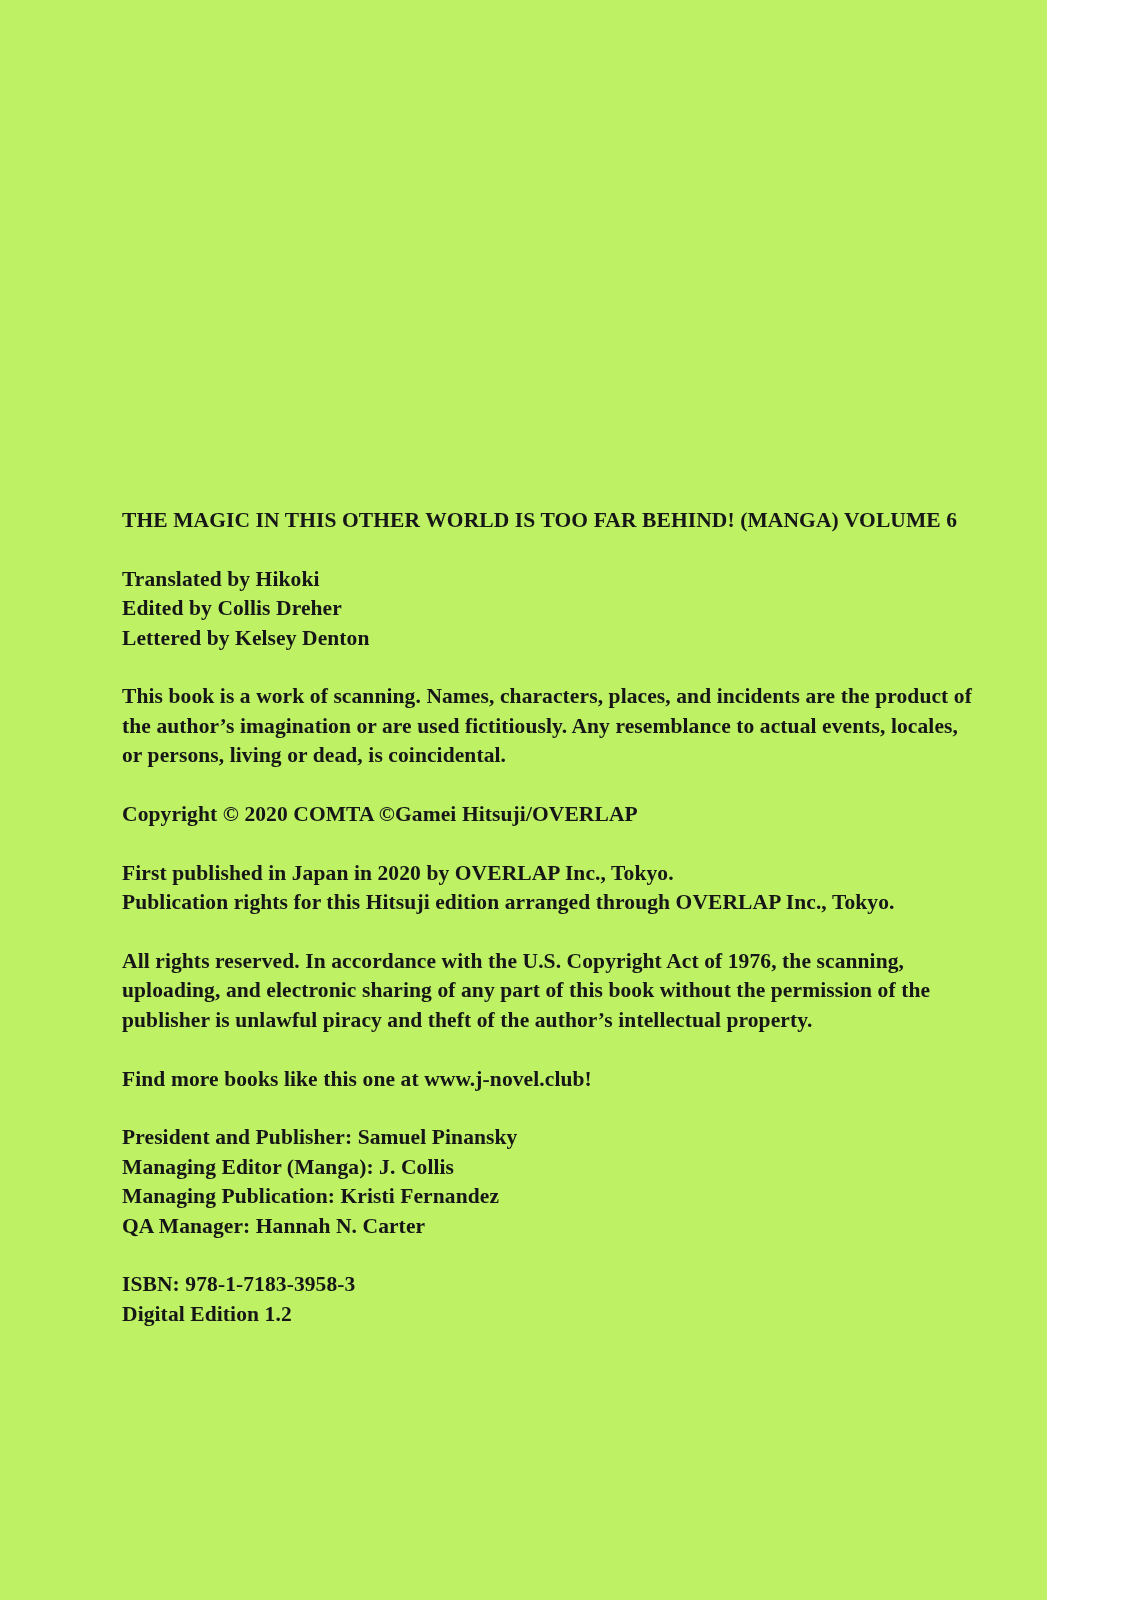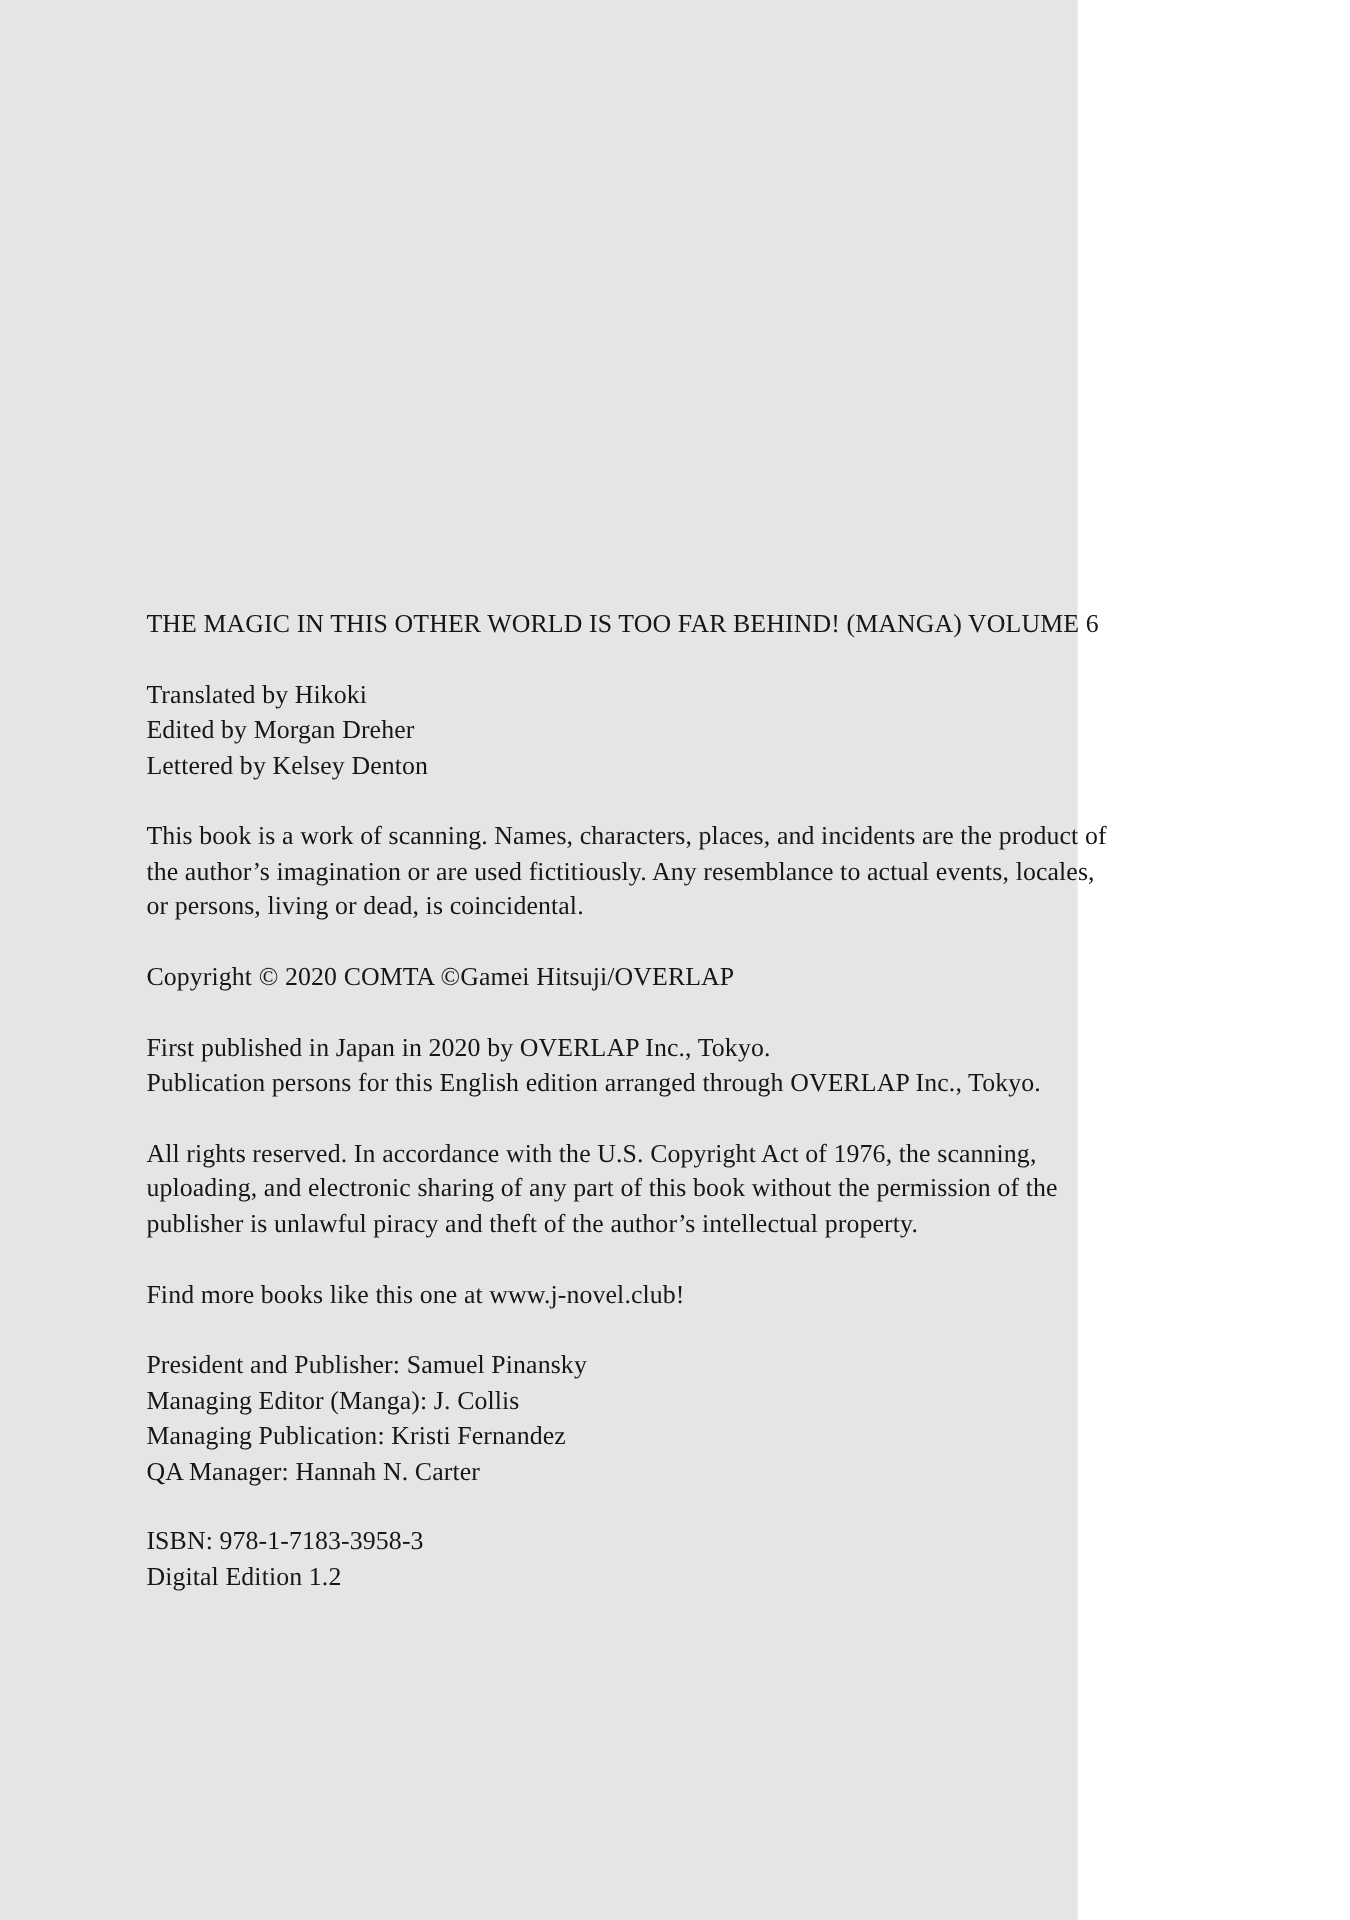--- a/index.html
+++ b/index.html
@@ -5,23 +5,24 @@
   * { margin: 0; padding: 0; box-sizing: border-box; }
   html, body {
     width: 1125px;
     height: 1600px;
     background: #ffffff;
     overflow: hidden;
     font-family: "Liberation Serif", serif;
   }
   .page {
     position: relative;
-    width: 898px;
+    width: 1047px;
     height: 1600px;
-    background: #e5e5e5;
+    background: #bef264;
+    font-weight: bold;
   }
   .colophon {
     position: absolute;
     left: 122px;
     top: 506px;
     width: 930px;
     color: #161616;
     font-size: 21.5px;
     line-height: 29.4px;
     letter-spacing: 0.1px;
@@ -43,37 +44,37 @@
 
 <div class="page">
   <main class="colophon">
 
     <div class="block">
       <span class="line">THE MAGIC IN THIS OTHER WORLD IS TOO FAR BEHIND! (MANGA) VOLUME 6</span>
     </div>
 
     <div class="block">
       <span class="line">Translated by Hikoki</span>
-      <span class="line">Edited by Morgan Dreher</span>
+      <span class="line">Edited by Collis Dreher</span>
       <span class="line">Lettered by Kelsey Denton</span>
     </div>
 
     <div class="block">
       <span class="line">This book is a work of scanning. Names, characters, places, and incidents are the product of</span>
       <span class="line">the author’s imagination or are used fictitiously. Any resemblance to actual events, locales,</span>
       <span class="line">or persons, living or dead, is coincidental.</span>
     </div>
 
     <div class="block">
       <span class="line">Copyright © 2020 COMTA ©Gamei Hitsuji/OVERLAP</span>
     </div>
 
     <div class="block">
       <span class="line">First published in Japan in 2020 by OVERLAP Inc., Tokyo.</span>
-      <span class="line">Publication persons for this English edition arranged through OVERLAP Inc., Tokyo.</span>
+      <span class="line">Publication rights for this Hitsuji edition arranged through OVERLAP Inc., Tokyo.</span>
     </div>
 
     <div class="block">
       <span class="line">All rights reserved. In accordance with the U.S. Copyright Act of 1976, the scanning,</span>
       <span class="line">uploading, and electronic sharing of any part of this book without the permission of the</span>
       <span class="line">publisher is unlawful piracy and theft of the author’s intellectual property.</span>
     </div>
 
     <div class="block">
       <span class="line">Find more books like this one at www.j-novel.club!</span>

